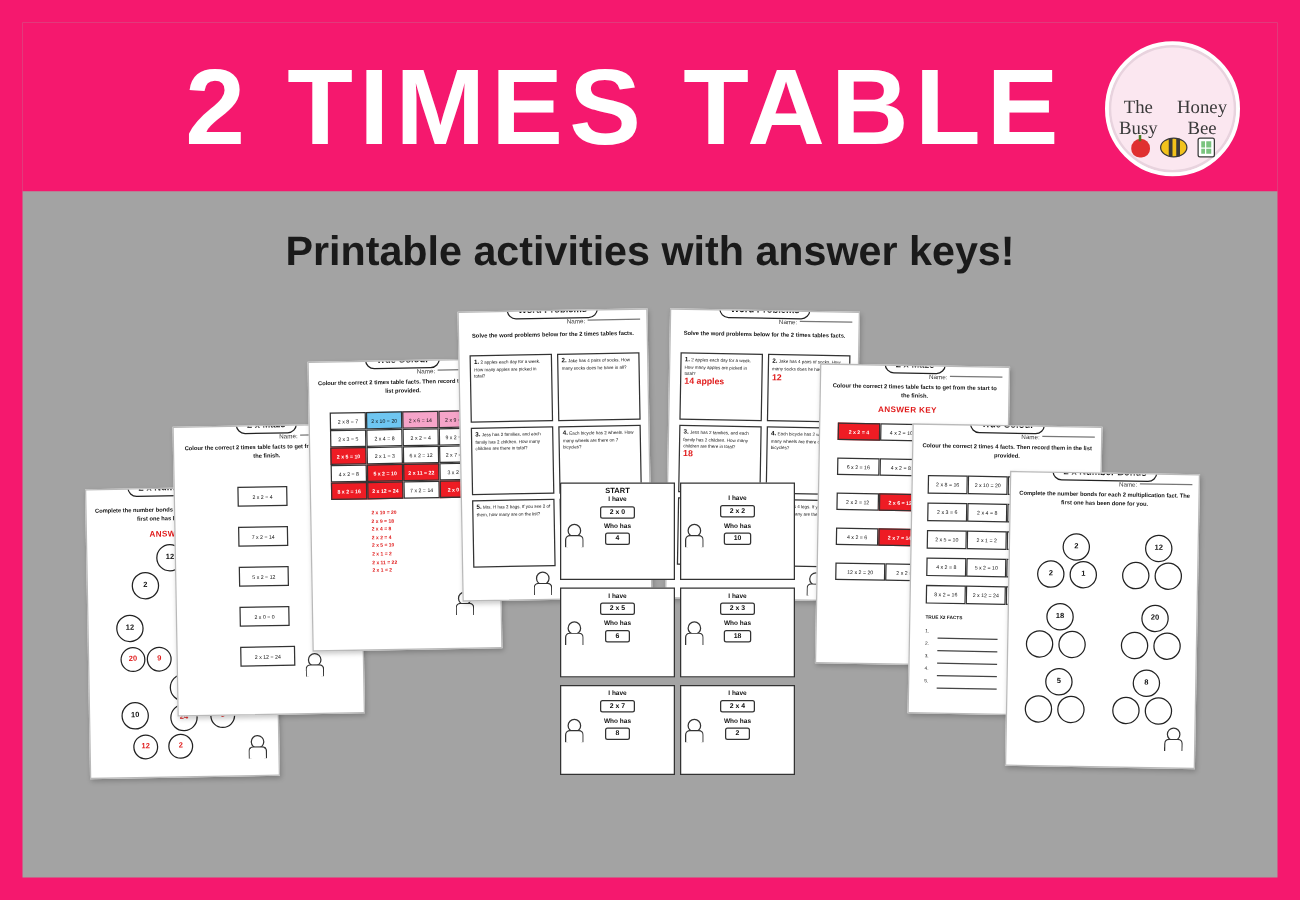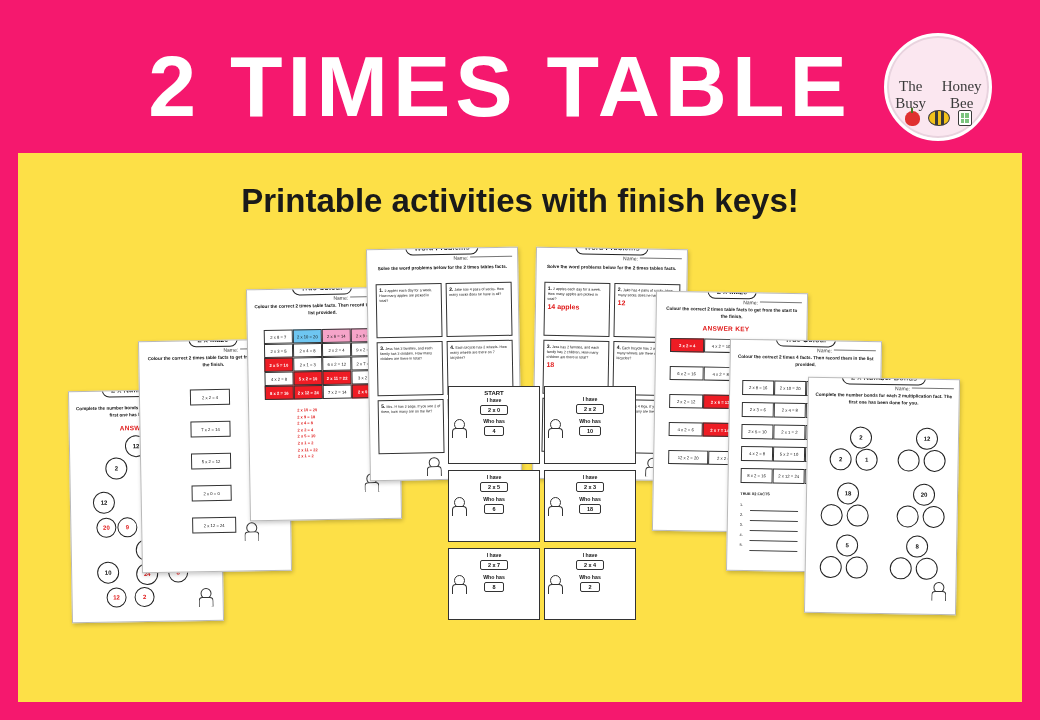--- a/index.html
+++ b/index.html
@@ -7,21 +7,21 @@
     padding: 0;
     background: #ffffff;
   }
   body {
     font-family: "Liberation Sans", sans-serif;
   }
   #page {
     position: relative;
     width: 1040px;
     height: 720px;
-    background: #fde047;
+    background: #a3a3a3;
     overflow: hidden;
   }
   
   .frame-left, .frame-right {
     position: absolute;
     top: 0;
     width: 18px;
     height: 720px;
     background: #f5186e;
   }
@@ -364,21 +364,21 @@
         <div class="calc">
           <span></span>
             <span></span>
             <span></span>
             <span></span>
         </div>
       </div>
     </div>
   </div>
 
-  <div class="subtitle">Printable activities with finish keys!</div>
+  <div class="subtitle">Printable activities with answer keys!</div>
 
   <div class="sheet rotwrap" style="left:70px; top:390px; width:152px; height:232px; transform: rotate(-1deg);">
     <div class="sheet-title">2 x Number Bonds</div>
     <div class="name-line">
       <span>Name:</span><span class="rule"></span>
     </div>
     <div class="instr">Complete the number bonds for each 2 multiplication fact. The first one has been done for you.</div>
     <div class="answer-key" style="left:50px; top:33px;">ANSWER KEY</div>
 
     <div class="circle" style="left:55px; top:44px; width:20px; height:20px;">12</div>

